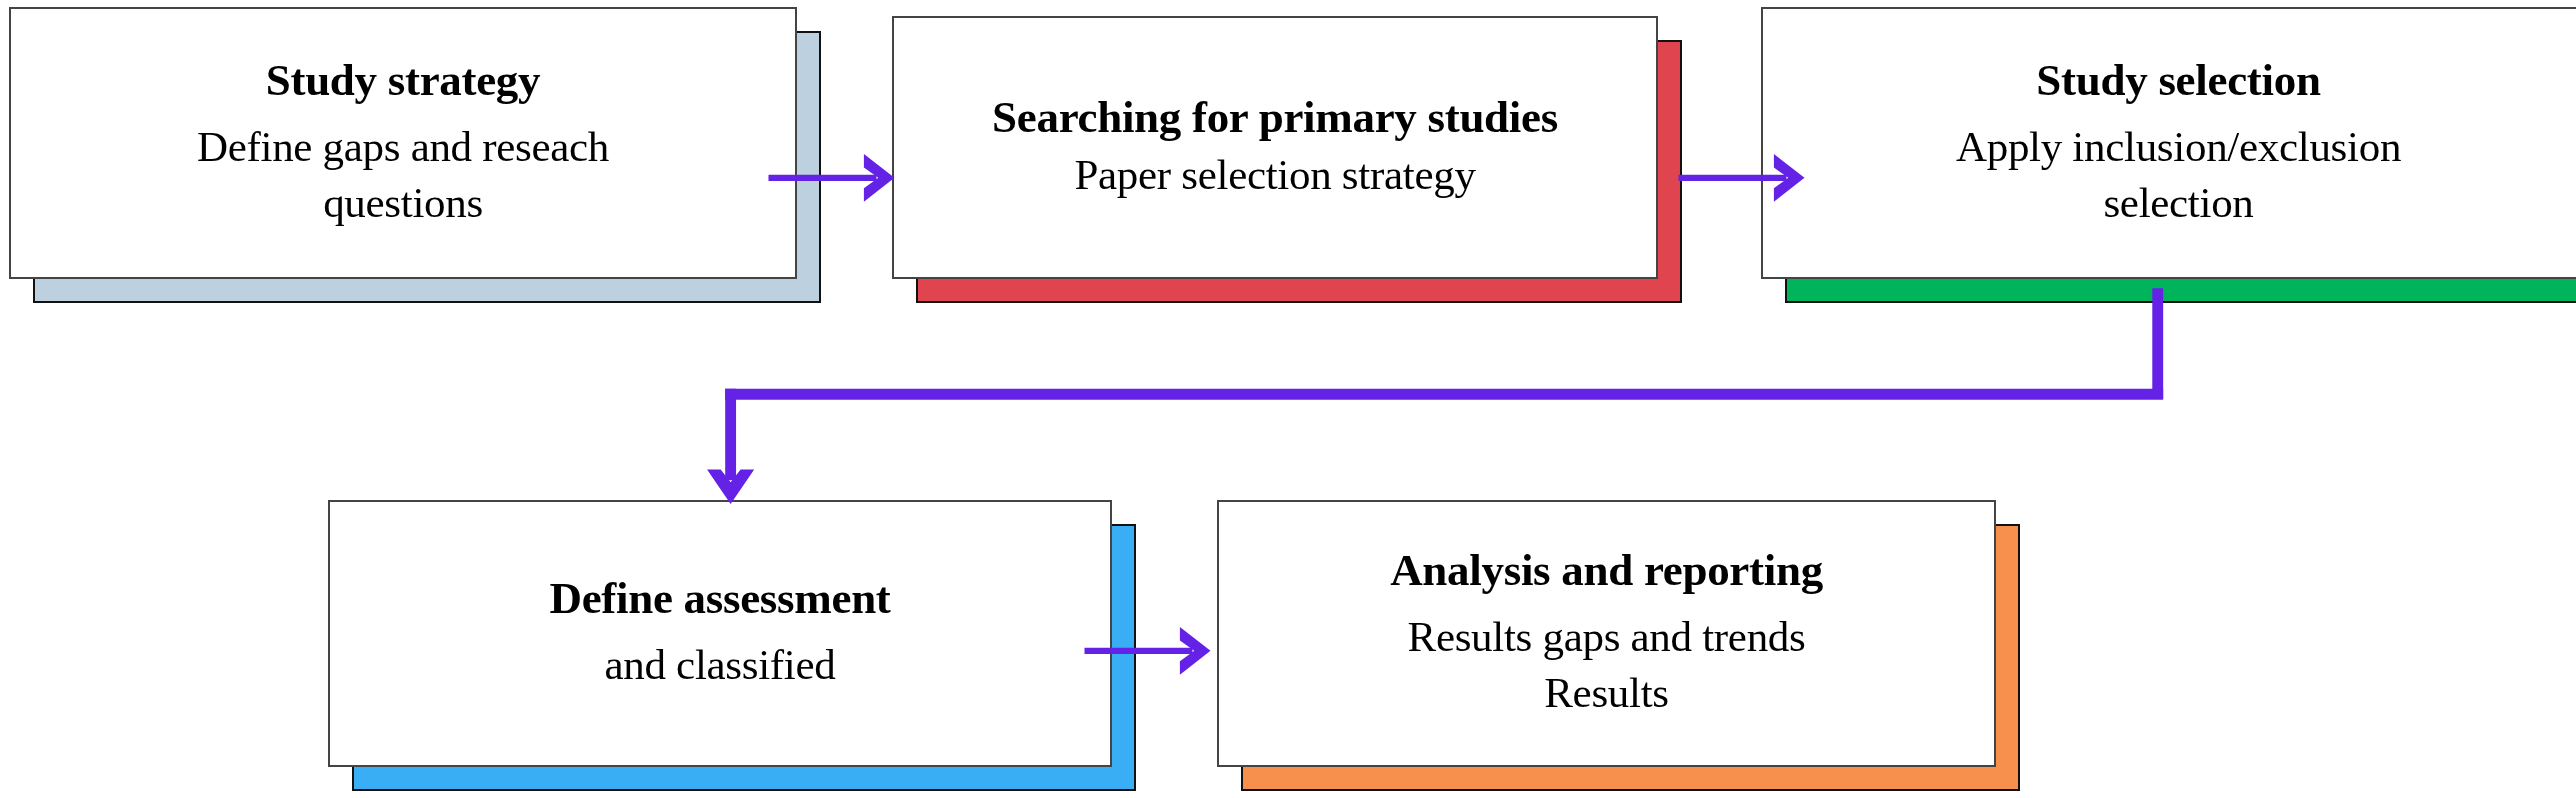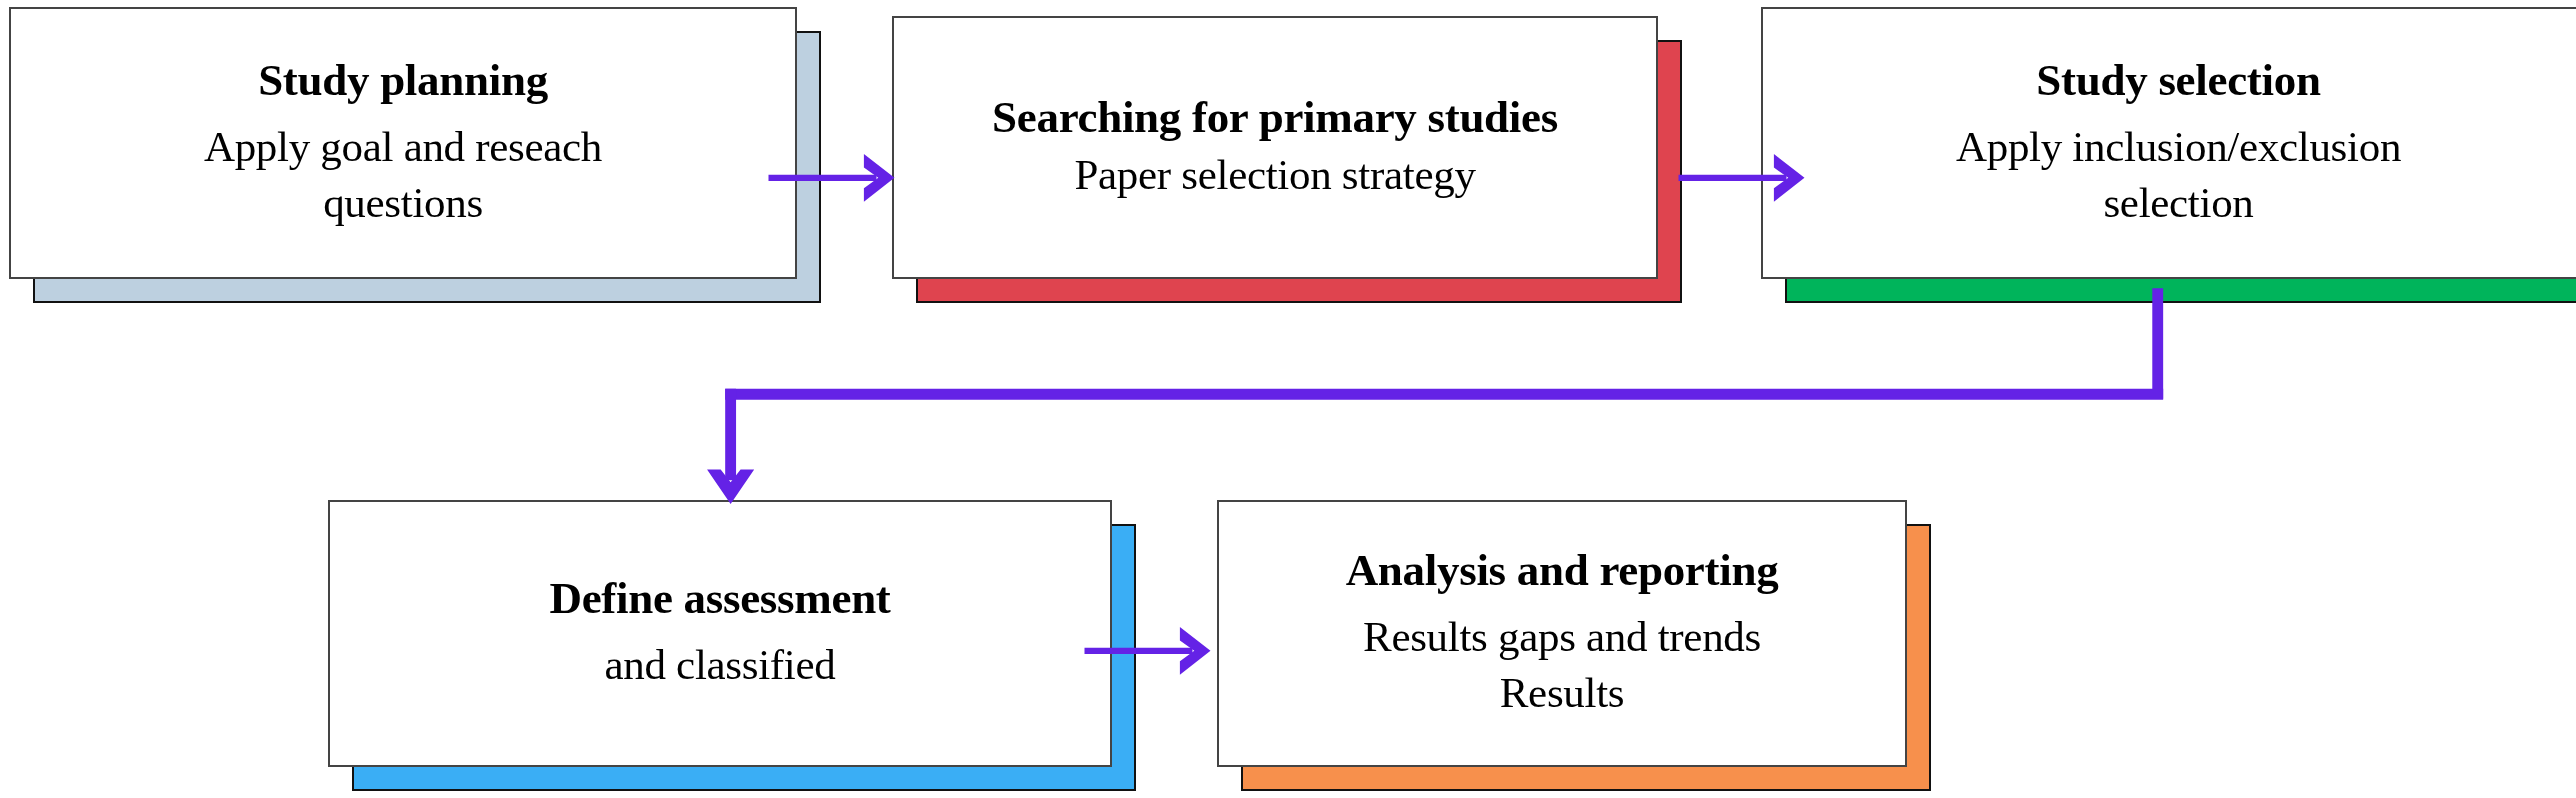--- a/index.html
+++ b/index.html
@@ -72,22 +72,22 @@
   }
 </style>
 </head>
 <body>
 
 <div id="canvas">
 
   <div class="node" style="left:9px; top:7.2px; width:788px; height:272px;">
     <div class="shadow" style="background:#bdd0e0;"></div>
     <div class="card">
-      <div class="title">Study planning</div>
-      <div class="body-line">Apply goal and reseach</div>
+      <div class="title">Study strategy</div>
+      <div class="body-line">Define gaps and reseach</div>
       <div class="body-line">questions</div>
     </div>
   </div>
 
   <div class="node tight" style="left:892px; top:16.3px; width:766px; height:263px;">
     <div class="shadow" style="background:#df444f;"></div>
     <div class="card">
       <div class="title">Searching for primary studies</div>
       <div class="body-line">Paper selection strategy</div>
     </div>
@@ -103,21 +103,21 @@
   </div>
 
   <div class="node" style="left:328px; top:500px; width:784px; height:267px;">
     <div class="shadow" style="background:#3aaef5;"></div>
     <div class="card">
       <div class="title">Define assessment</div>
       <div class="body-line">and classified</div>
     </div>
   </div>
 
-  <div class="node" style="left:1217px; top:500px; width:690px; height:267px;">
+  <div class="node" style="left:1217px; top:500px; width:779px; height:267px;">
     <div class="shadow" style="background:#f7904c;"></div>
     <div class="card">
       <div class="title">Analysis and reporting</div>
       <div class="body-line">Results gaps and trends</div>
       <div class="body-line">Results</div>
     </div>
   </div>
 
   <div class="conn" style="left:768px; top:145px; width:145px; height:72px;">
     <svg width="145" height="72" viewBox="0 0 160 80">

